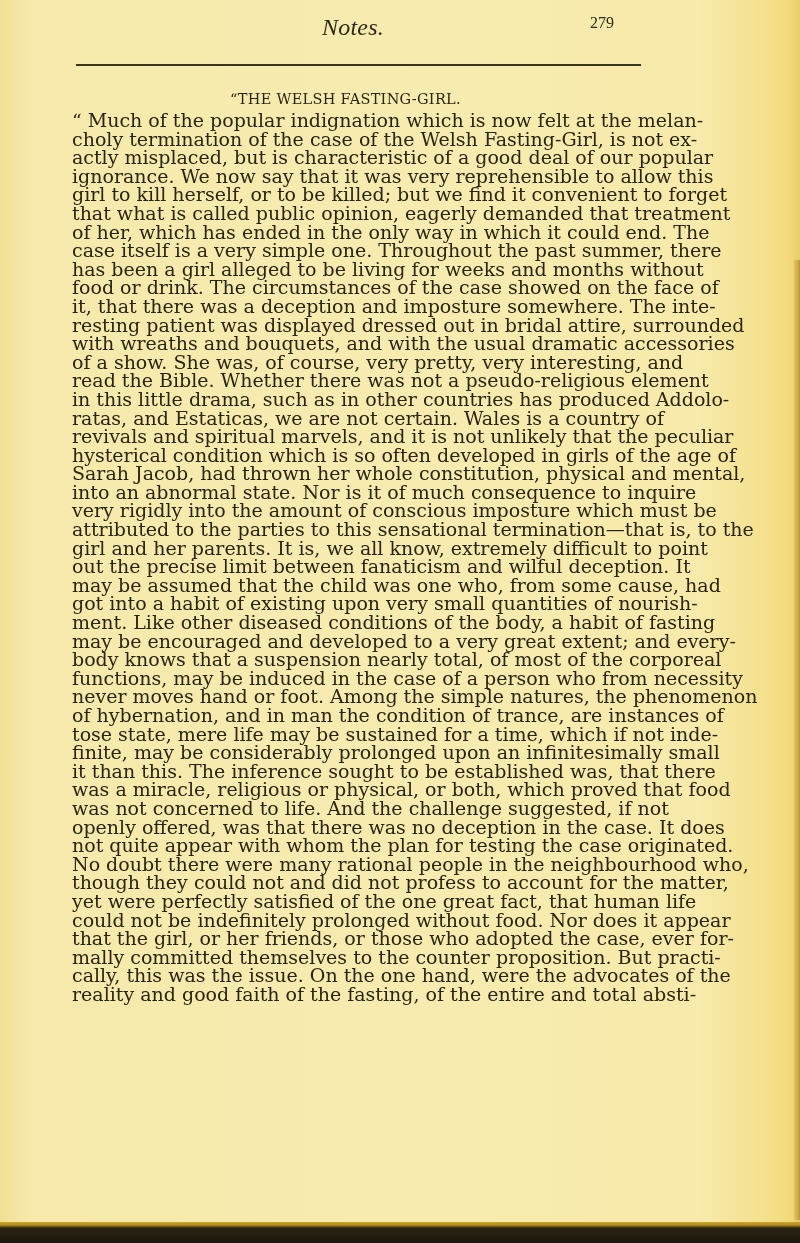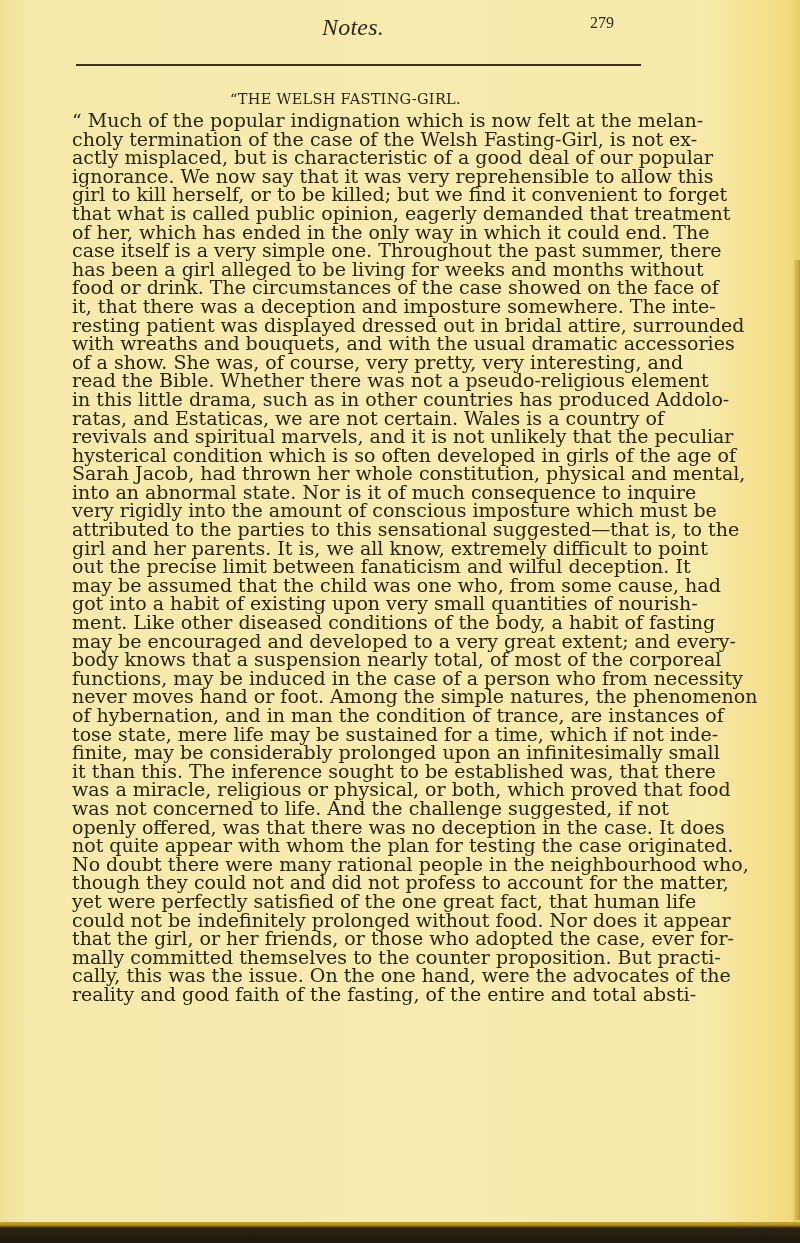--- a/index.html
+++ b/index.html
@@ -135,21 +135,21 @@
         <span class="line">with wreaths and bouquets, and with the usual dramatic accessories</span>
         <span class="line">of a show. She was, of course, very pretty, very interesting, and</span>
         <span class="line">read the Bible. Whether there was not a pseudo-religious element</span>
         <span class="line">in this little drama, such as in other countries has produced Addolo-</span>
         <span class="line">ratas, and Estaticas, we are not certain. Wales is a country of</span>
         <span class="line">revivals and spiritual marvels, and it is not unlikely that the peculiar</span>
         <span class="line">hysterical condition which is so often developed in girls of the age of</span>
         <span class="line">Sarah Jacob, had thrown her whole constitution, physical and mental,</span>
         <span class="line">into an abnormal state. Nor is it of much consequence to inquire</span>
         <span class="line">very rigidly into the amount of conscious imposture which must be</span>
-        <span class="line">attributed to the parties to this sensational suggested—that is, to the</span>
+        <span class="line">attributed to the parties to this sensational termination—that is, to the</span>
         <span class="line">girl and her parents. It is, we all know, extremely difficult to point</span>
         <span class="line">out the precise limit between fanaticism and wilful deception. It</span>
         <span class="line">may be assumed that the child was one who, from some cause, had</span>
         <span class="line">got into a habit of existing upon very small quantities of nourish-</span>
         <span class="line">ment. Like other diseased conditions of the body, a habit of fasting</span>
         <span class="line">may be encouraged and developed to a very great extent; and every-</span>
         <span class="line">body knows that a suspension nearly total, of most of the corporeal</span>
         <span class="line">functions, may be induced in the case of a person who from necessity</span>
         <span class="line">never moves hand or foot. Among the simple natures, the phenomenon</span>
         <span class="line">of hybernation, and in man the condition of trance, are instances of</span>

